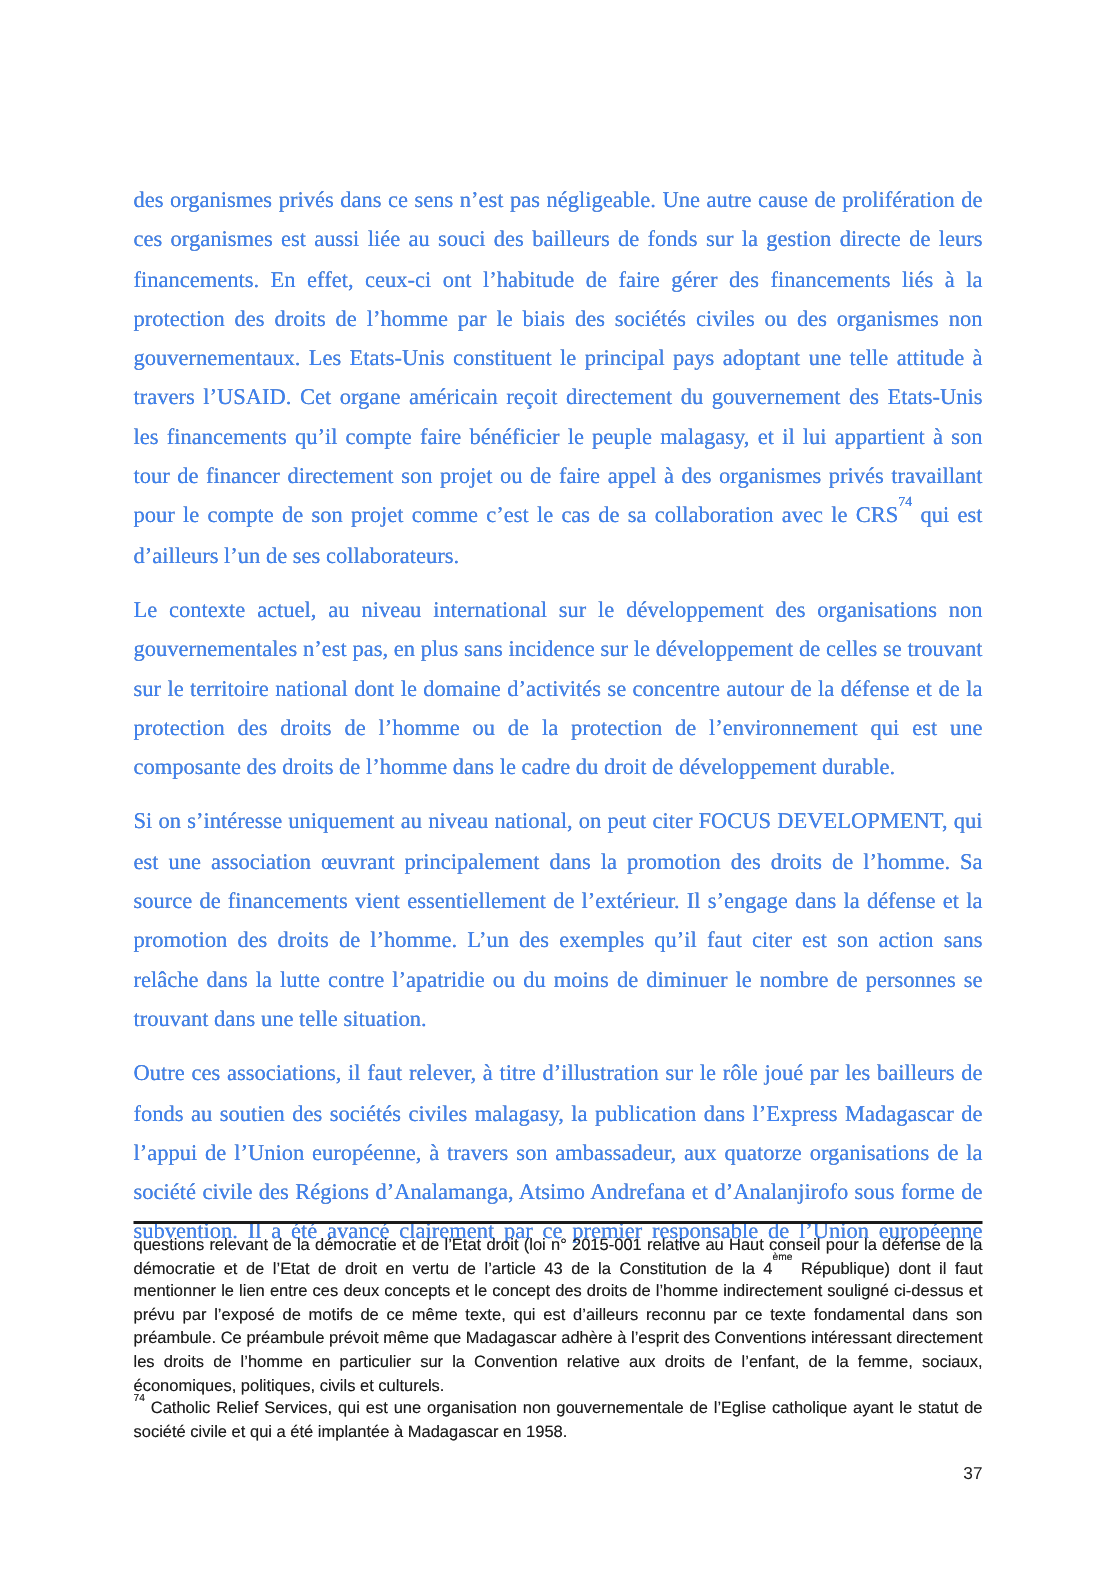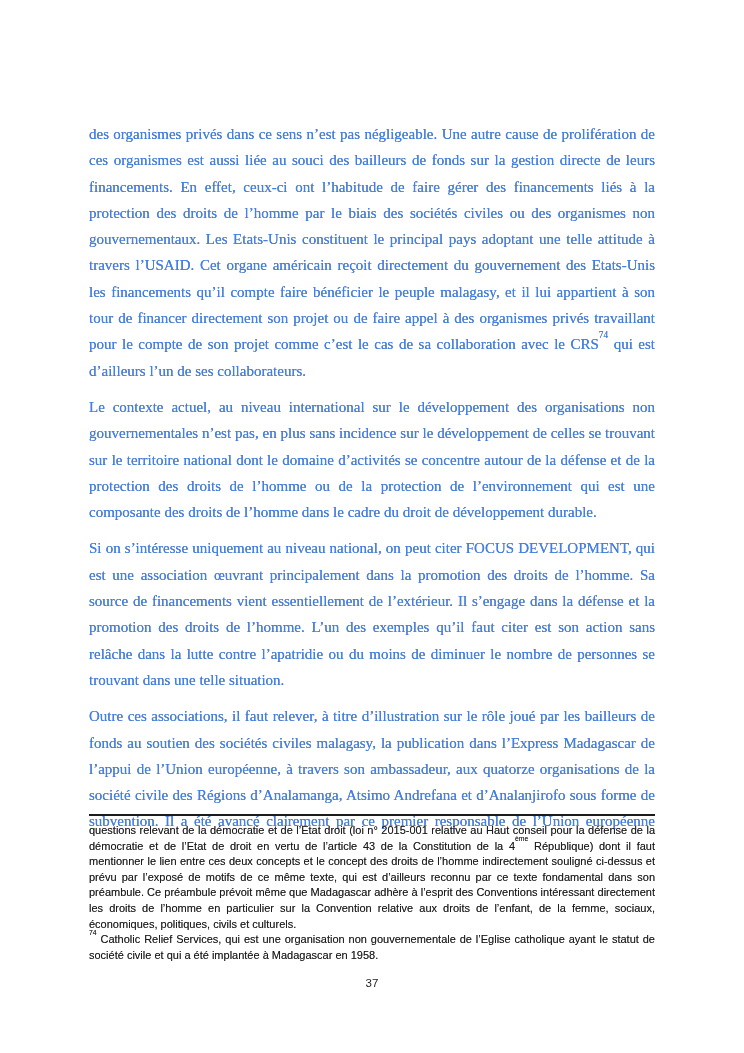--- a/index.html
+++ b/index.html
@@ -49,21 +49,21 @@
     line-height: 15.6px;
     text-align: justify;
     color: #1c1c1c;
     text-shadow: 0 0 0.3px rgba(0,0,0,0.5);
   }
   .footnotes p { margin: 0; }
   .page-number {
     position: absolute;
     left: 89px; top: 977px;
     width: 566px;
-    text-align: center;
+    text-align: right;
     font-family: "Liberation Sans", sans-serif;
     font-size: 11.5px;
     color: #1c1c1c;
   }
 </style>
 </head>
 <body>
 
 <div class="page">
 

